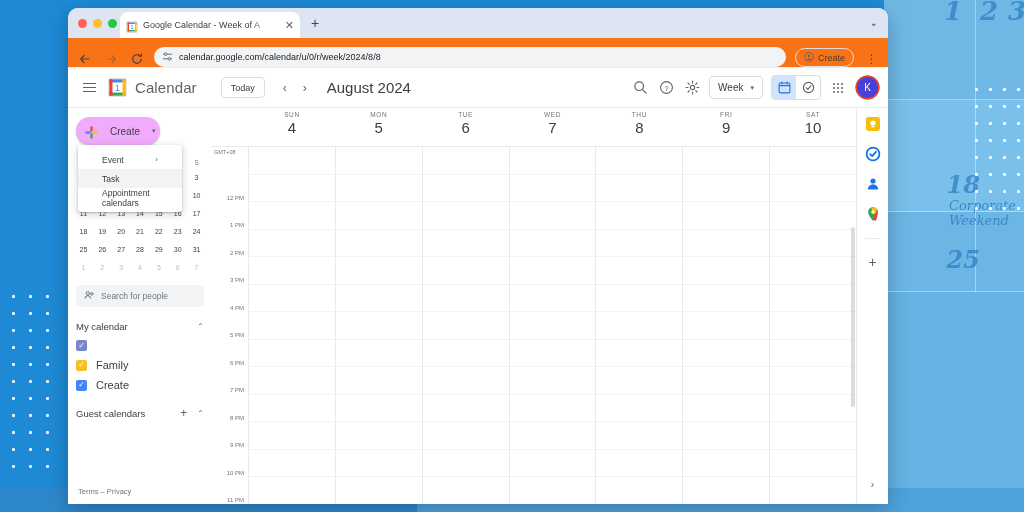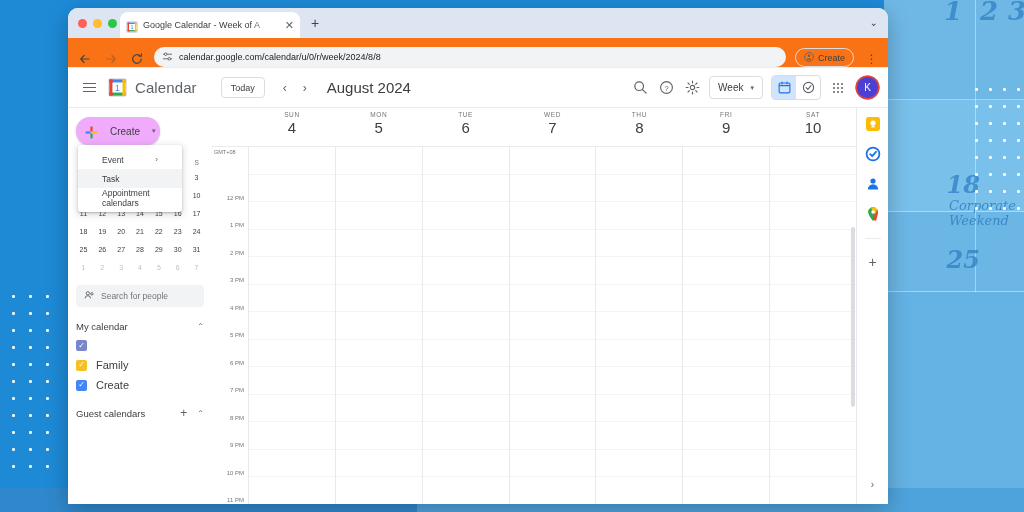--- a/index.html
+++ b/index.html
@@ -627,20 +627,25 @@
             </div>
 
           <div class="sec-head" style="margin-top:16px">
             <span class="t">Guest calendars</span>
             <span class="sp">
               <span class="plus">+</span>
               <span class="car">⌃</span>
             </span>
           </div>
 
+          <div class="footer-links">
+            <span>Terms</span>
+            <span>–</span>
+            <span>Privacy</span>
+          </div>
 
           <div class="create-menu" id="create-menu">
               <div class="cm-item">
                 <span>Event</span>
                 <span class="arr">›</span>
               </div>
               <div class="cm-item hl">
                 <span>Task</span>
               </div>
               <div class="cm-item">

